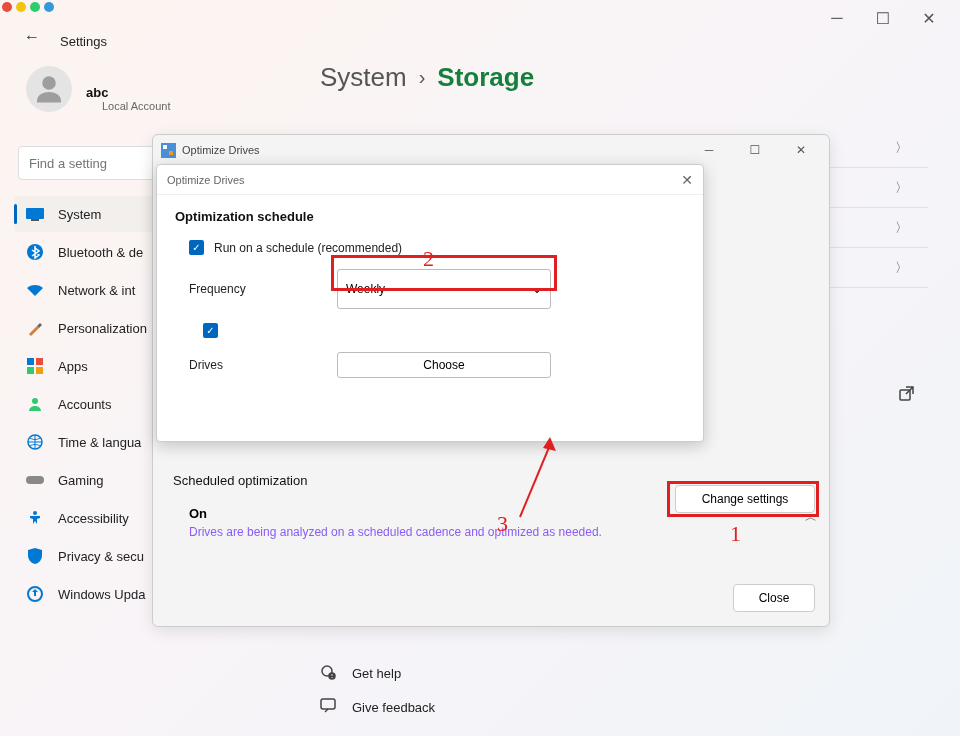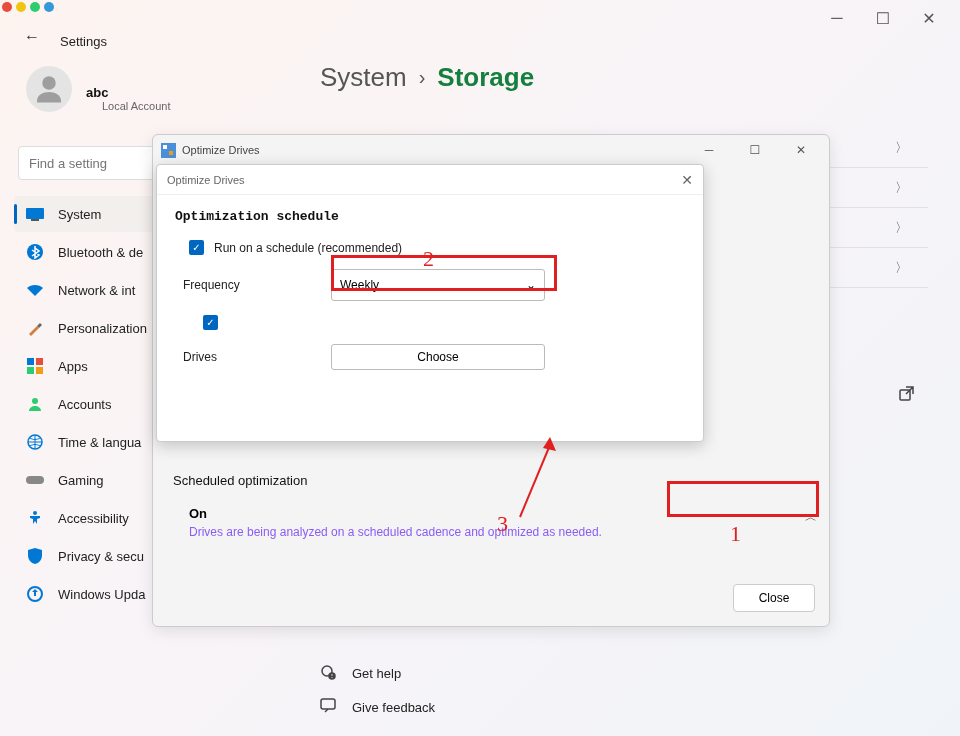--- a/index.html
+++ b/index.html
@@ -73,28 +73,28 @@
 .change-btn { position: absolute; right: 14px; top: 350px; width: 140px; height: 28px; background: #fff; border: 1px solid #ccc; border-radius: 4px; font-size: 12px; display: flex; align-items: center; justify-content: center; }
 .change-outline { position: absolute; right: 10px; top: 346px; width: 152px; height: 36px; border: 3px solid #e02020; }
 .close-btn { position: absolute; right: 14px; bottom: 14px; width: 82px; height: 28px; background: #fff; border: 1px solid #ccc; border-radius: 4px; font-size: 12px; display: flex; align-items: center; justify-content: center; }
 
 
 .inner-dialog { position: absolute; top: 164px; left: 156px; width: 548px; height: 278px; background: #fff; border: 1px solid #ccc; border-radius: 4px; box-shadow: 0 4px 16px rgba(0,0,0,0.2); }
 .inner-titlebar { height: 30px; display: flex; align-items: center; justify-content: space-between; padding: 0 10px; border-bottom: 1px solid #eee; }
 .inner-titlebar .title { font-size: 11px; color: #666; }
 .inner-close { font-size: 14px; color: #666; }
 .inner-body { padding: 14px 18px; }
-.sect-title { font-size: 13px; font-weight: 700; color: #111; margin-bottom: 16px; font-family: Liberation Mono, monospace; }
+.sect-title { font-size: 13px; font-weight: 700; color: #111; margin-bottom: 16px; }
 .chk-row { display: flex; align-items: center; gap: 10px; margin-bottom: 14px; margin-left: 14px; }
 .chk-row.nested { margin-left: 28px; }
 .chk { width: 15px; height: 15px; background: #0067c0; border-radius: 2px; display: flex; align-items: center; justify-content: center; color: #fff; font-size: 10px; }
 .chk-label { font-size: 12px; color: #222; }
-.field-row { display: flex; align-items: center; margin-bottom: 14px; margin-left: 8px; }
+.field-row { display: flex; align-items: center; margin-bottom: 14px; margin-left: 14px; }
 .field-label { width: 148px; font-size: 12px; color: #222; }
-.freq-select { width: 214px; height: 32px; border: 1px solid #bbb; border-radius: 3px; padding: 0 8px; font-size: 12px; background: #fff; display: flex; align-items: center; justify-content: space-between; }
+.freq-select { width: 214px; height: 40px; border: 1px solid #bbb; border-radius: 3px; padding: 0 8px; font-size: 12px; background: #fff; display: flex; align-items: center; justify-content: space-between; }
 .freq-outline { position: absolute; top: 90px; left: 174px; width: 226px; height: 36px; border: 3px solid #e02020; }
 .choose-btn { width: 214px; height: 26px; border: 1px solid #bbb; border-radius: 3px; font-size: 12px; background: #fff; display: flex; align-items: center; justify-content: center; }
 .inner-footer { position: absolute; bottom: 0; left: 0; right: 0; height: 44px; background: #f4f4f4; border-top: 1px solid #e0e0e0; display: flex; justify-content: flex-end; align-items: center; gap: 8px; padding-right: 12px; }
 .inner-btn { width: 82px; height: 26px; border: 1px solid #ccc; border-radius: 3px; background: #fff; font-size: 12px; display: flex; align-items: center; justify-content: center; }
 
 
 .anno { position: absolute; color: #e02020; font-size: 22px; font-family: serif; font-weight: 400; }
 .anno-arrow { position: absolute; pointer-events: none; }
 
 
@@ -290,20 +290,21 @@
     <span class="outer-winbtn">☐</span>
     <span class="outer-winbtn">✕</span>
   </div>
   <div class="outer-body">
     <div class="sched-header">Scheduled optimization</div>
     <div style="height:8px"></div>
     <div class="sched-on" style="margin-left:16px">On</div>
     <div class="sched-desc" style="margin-left:16px">Drives are being analyzed on a scheduled cadence and optimized as needed.</div>
   </div>
   <div class="change-outline"></div>
+  <div class="change-btn">Change settings</div>
   <span class="expand-chev">︿</span>
   <div class="close-btn">Close</div>
 </div>
 
 <div class="inner-dialog">
   <div class="inner-titlebar">
     <span class="title">Optimize Drives</span>
     <span class="inner-close">✕</span>
   </div>
   <div class="inner-body">

